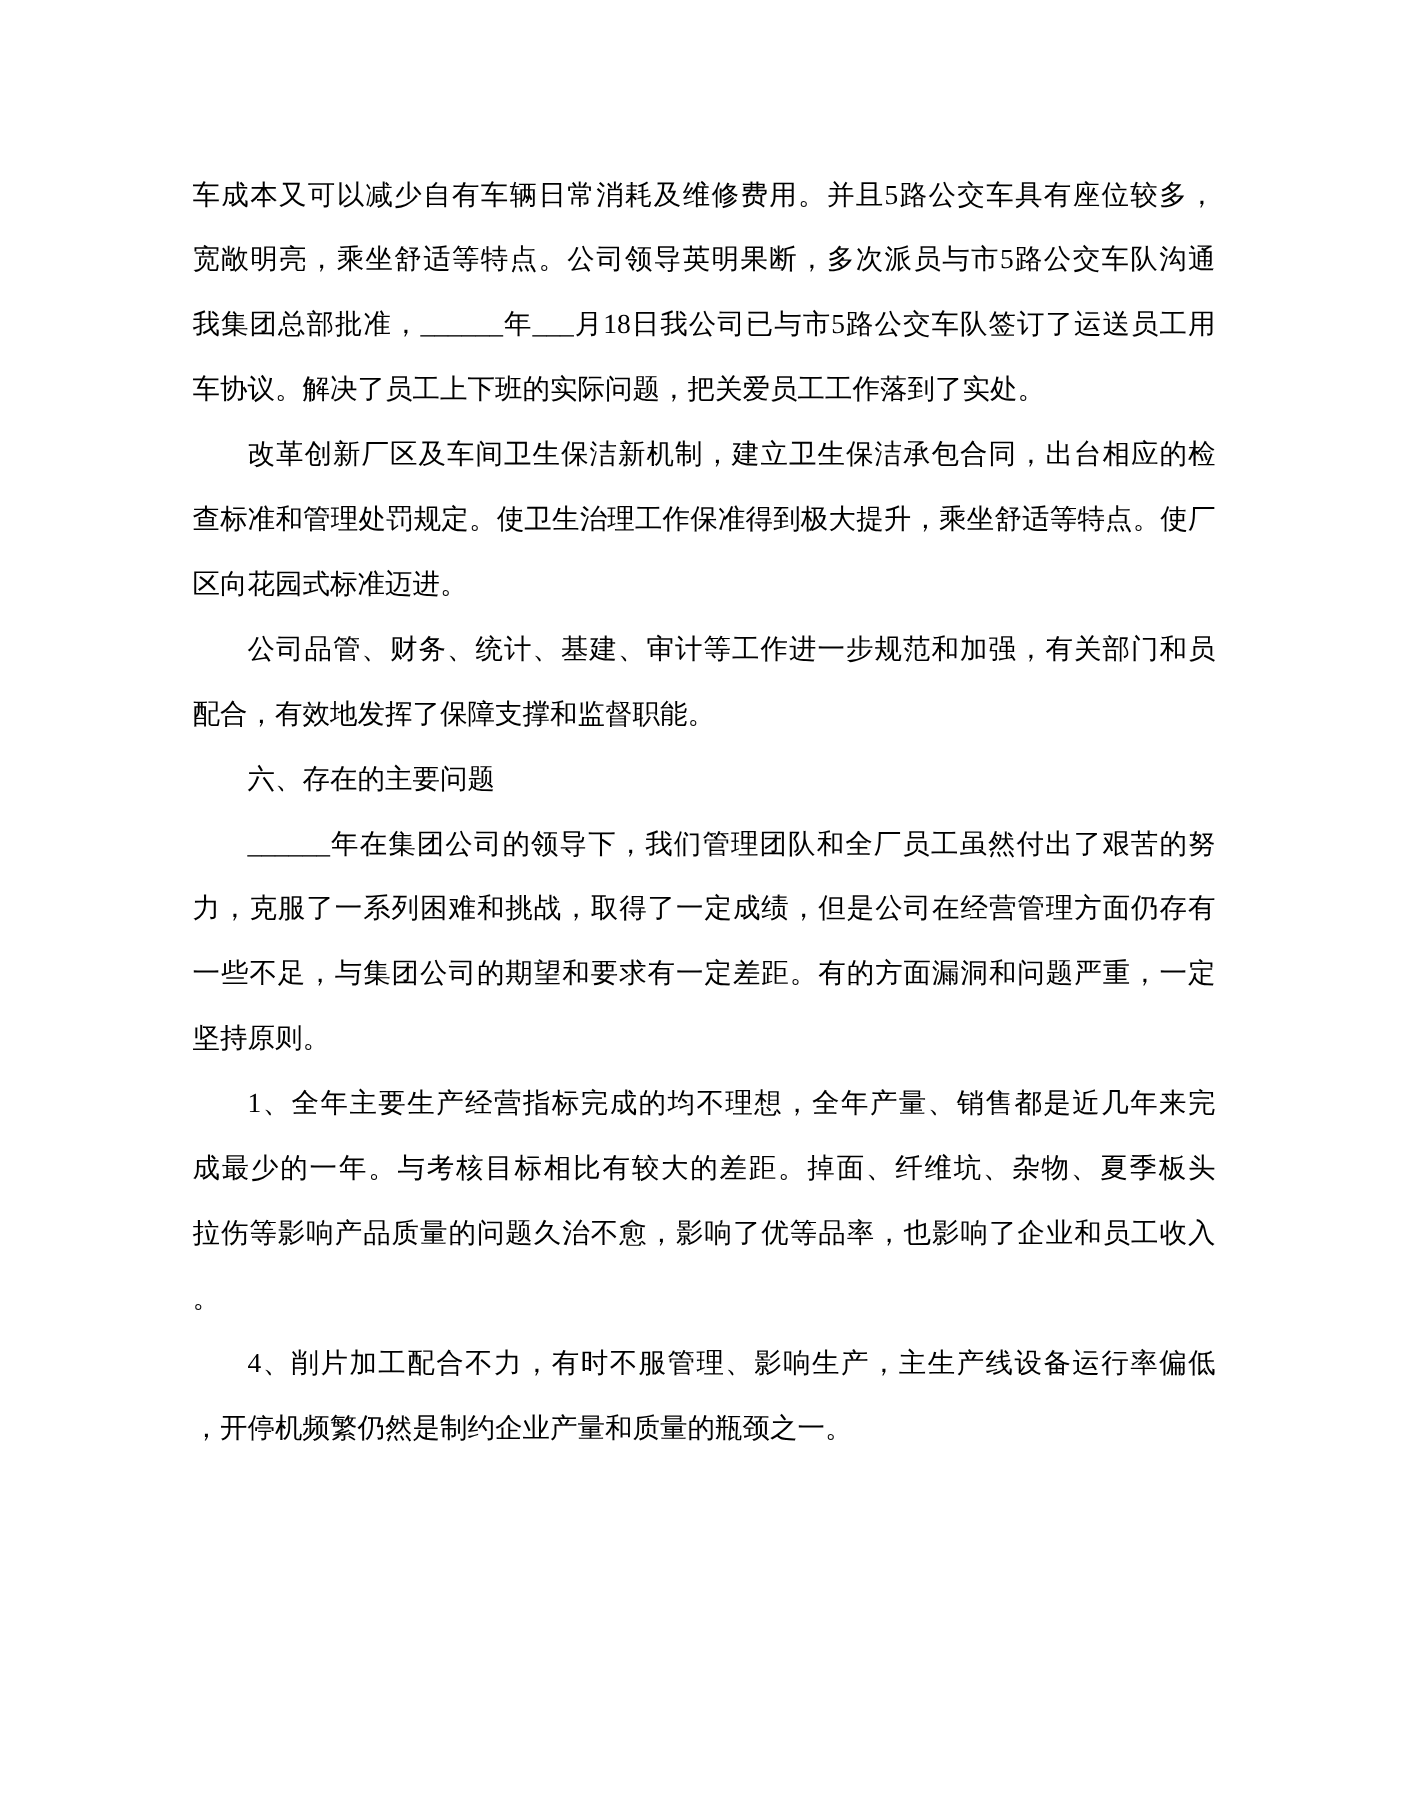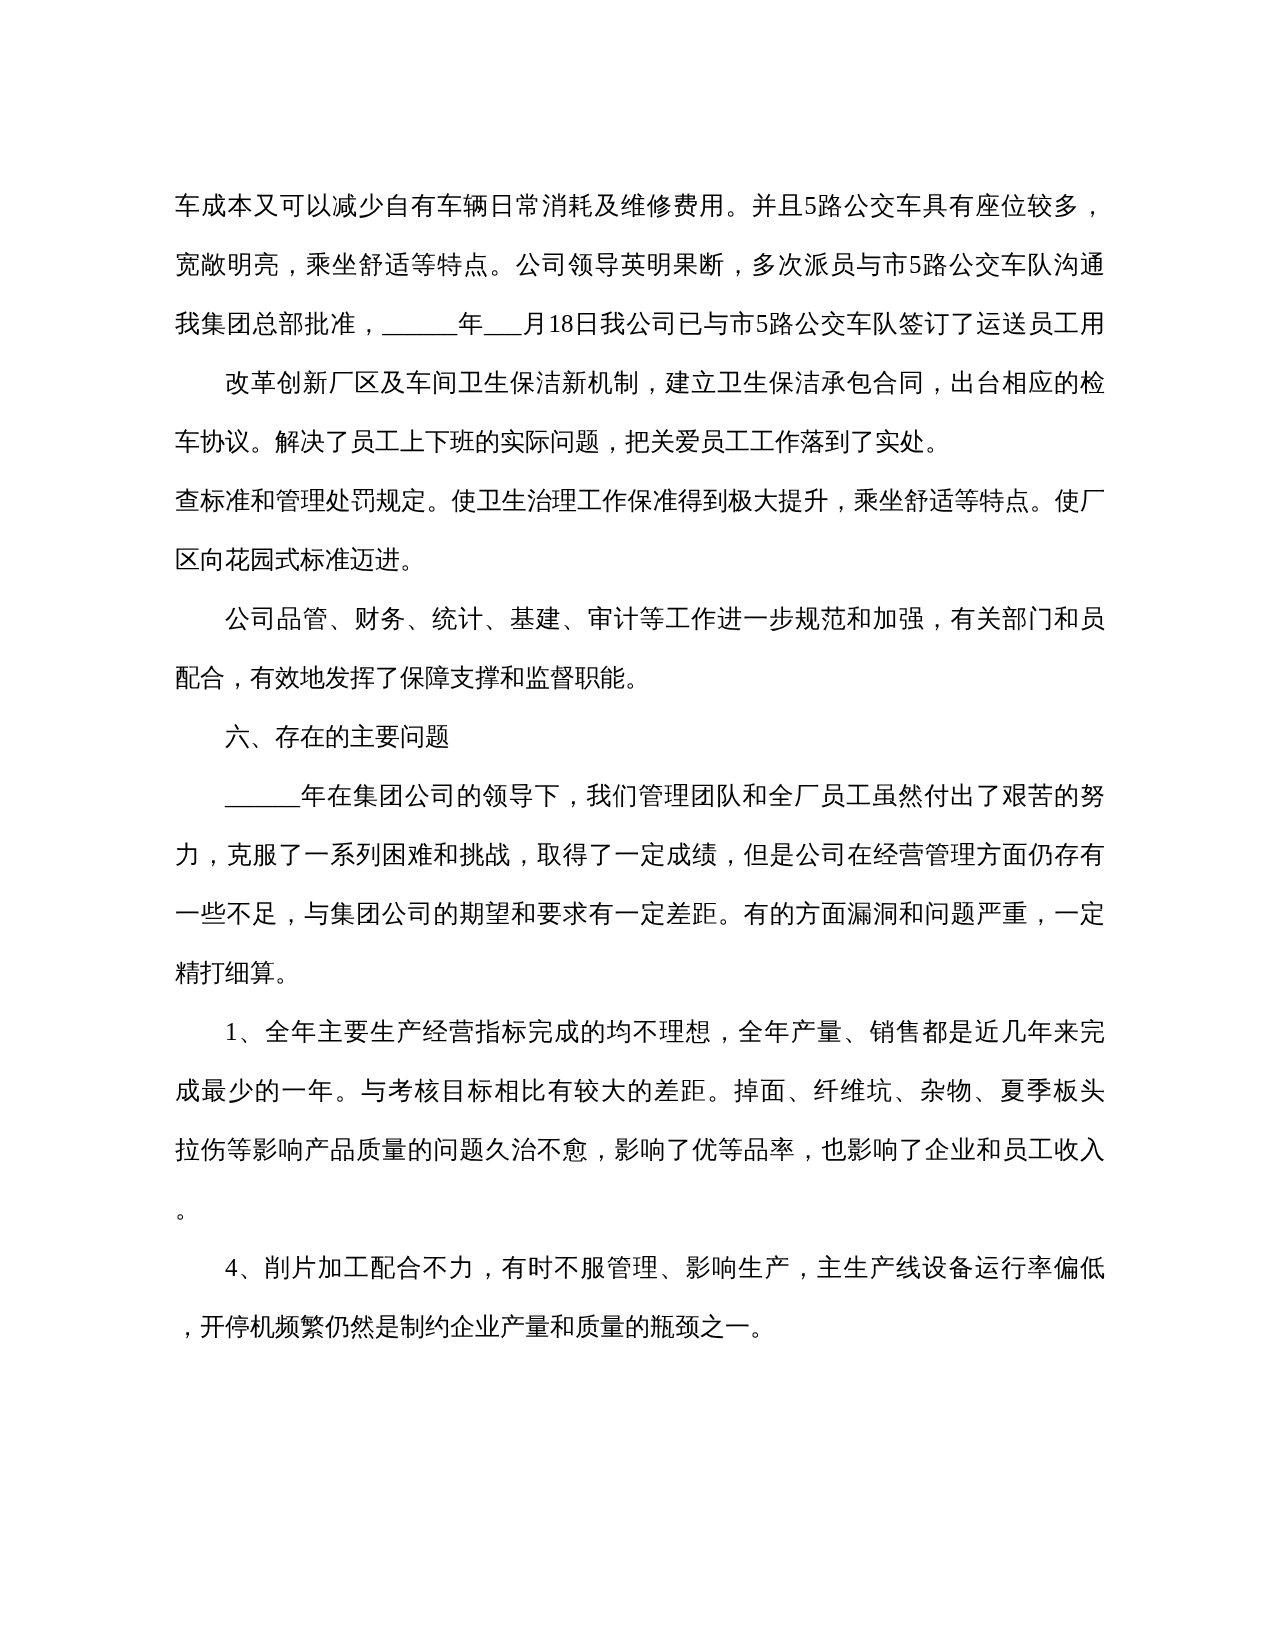--- a/index.html
+++ b/index.html
@@ -11,21 +11,21 @@
     position: relative;
     width: 1275px;
     height: 1650px;
     background: #ffffff;
     overflow: hidden;
     font-family: "Liberation Serif", "DejaVu Serif", serif;
   }
   .content {
     position: absolute;
     left: 175px;
-    top: 176px;
+    top: 148px;
     width: 930px;
     color: #000000;
     font-size: 25px;
   }
   .line {
     height: 59px;
     line-height: 59px;
     overflow: hidden;
     text-align: left;
     white-space: nowrap;
@@ -44,31 +44,31 @@
   }
 </style>
 </head>
 <body>
 
 <div class="page">
   <div class="content" id="doc-content">
       <div class="line fill"><span class="run">车成本又可以减少自有车辆日常消耗及维修费用。并且5路公交车具有座位较多，</span></div>
       <div class="line fill"><span class="run">宽敞明亮，乘坐舒适等特点。公司领导英明果断，多次派员与市5路公交车队沟通</span></div>
       <div class="line fill"><span class="run">我集团总部批准，______年___月18日我公司已与市5路公交车队签订了运送员工用</span></div>
+      <div class="line"><span class="run">车协议。解决了员工上下班的实际问题，把关爱员工工作落到了实处。</span></div>
       <div class="line fill indent"><span class="run">改革创新厂区及车间卫生保洁新机制，建立卫生保洁承包合同，出台相应的检</span></div>
-      <div class="line"><span class="run">车协议。解决了员工上下班的实际问题，把关爱员工工作落到了实处。</span></div>
       <div class="line fill"><span class="run">查标准和管理处罚规定。使卫生治理工作保准得到极大提升，乘坐舒适等特点。使厂</span></div>
       <div class="line"><span class="run">区向花园式标准迈进。</span></div>
       <div class="line fill indent"><span class="run">公司品管、财务、统计、基建、审计等工作进一步规范和加强，有关部门和员</span></div>
       <div class="line"><span class="run">配合，有效地发挥了保障支撑和监督职能。</span></div>
       <div class="line indent"><span class="run">六、存在的主要问题</span></div>
       <div class="line fill indent"><span class="run">______年在集团公司的领导下，我们管理团队和全厂员工虽然付出了艰苦的努</span></div>
       <div class="line fill"><span class="run">力，克服了一系列困难和挑战，取得了一定成绩，但是公司在经营管理方面仍存有</span></div>
       <div class="line fill"><span class="run">一些不足，与集团公司的期望和要求有一定差距。有的方面漏洞和问题严重，一定</span></div>
-      <div class="line"><span class="run">精打细算。</span></div>
+      <div class="line"><span class="run">坚持原则。</span></div>
       <div class="line fill indent"><span class="run b">1、全年主要生产经营指标完成的均不理想，全年产量、销售都是近几年来完</span></div>
       <div class="line fill"><span class="run b">成最少的一年。</span><span class="run">与考核目标相比有较大的差距。掉面、纤维坑、杂物、夏季板头</span></div>
       <div class="line fill"><span class="run">拉伤等影响产品质量的问题久治不愈，影响了优等品率，也影响了企业和员工收入</span></div>
       <div class="line"><span class="run">。</span></div>
       <div class="line fill indent"><span class="run b">4、削片加工配合不力，有时不服管理、影响生产，主生产线设备运行率偏低</span></div>
       <div class="line"><span class="run b">，开停机频繁仍然是制约企业产量和质量的瓶颈之一。</span></div>
     </div>
 </div>
 
 </body></html>

